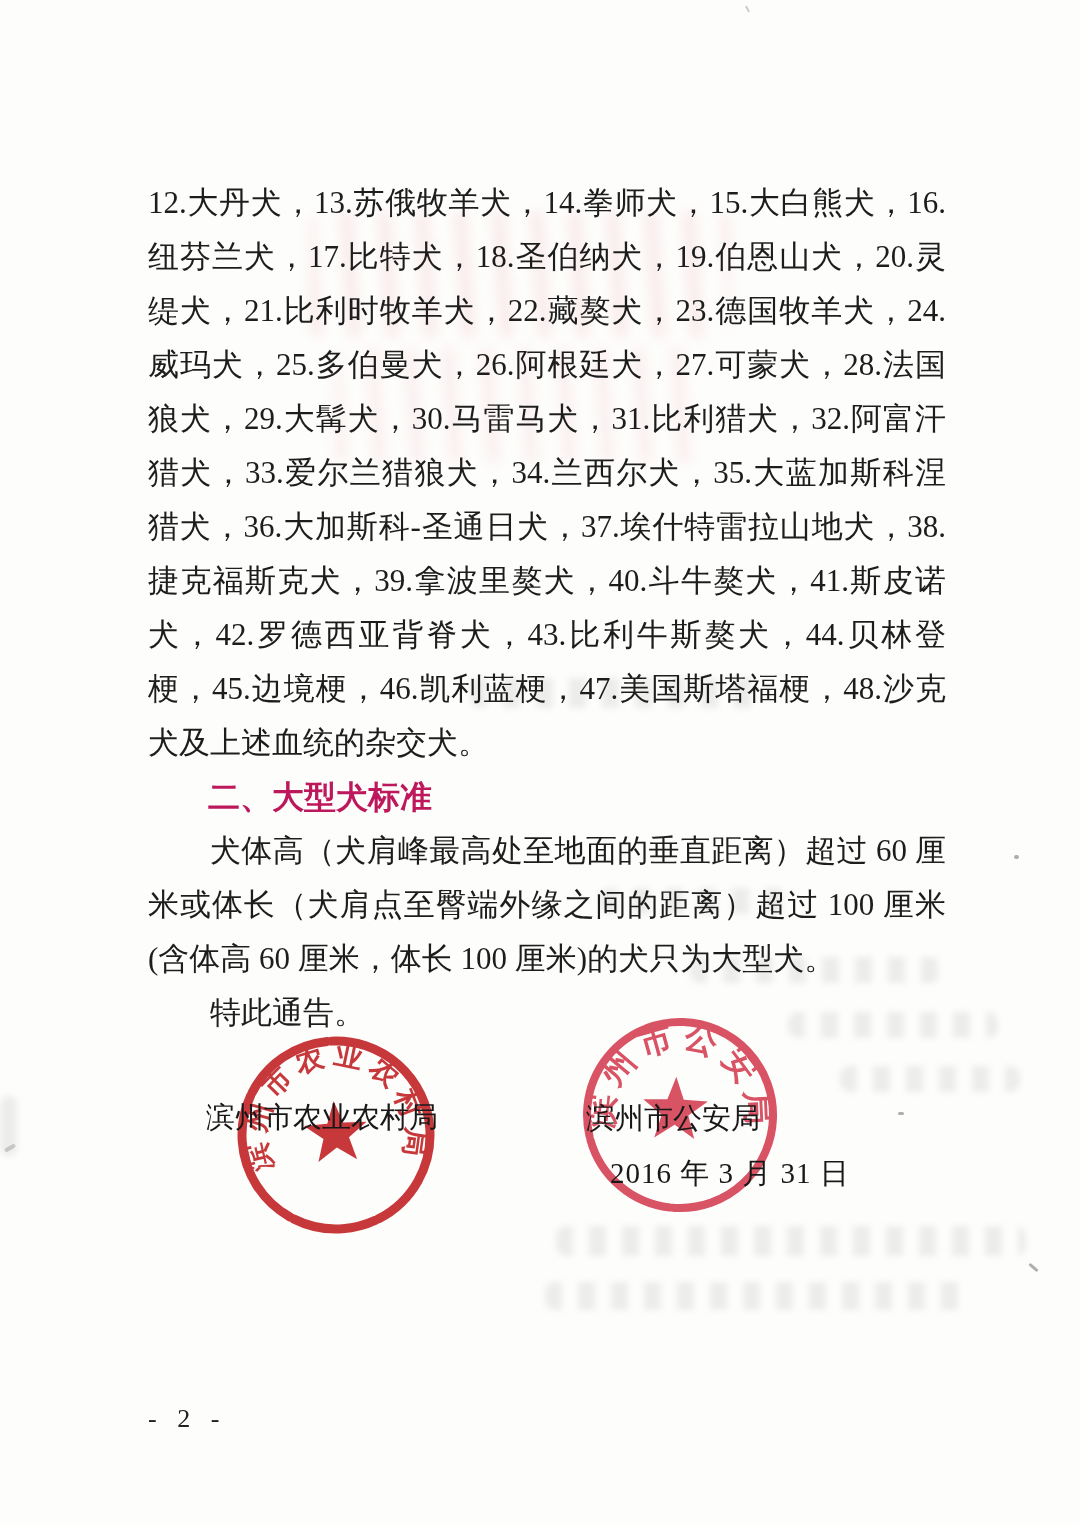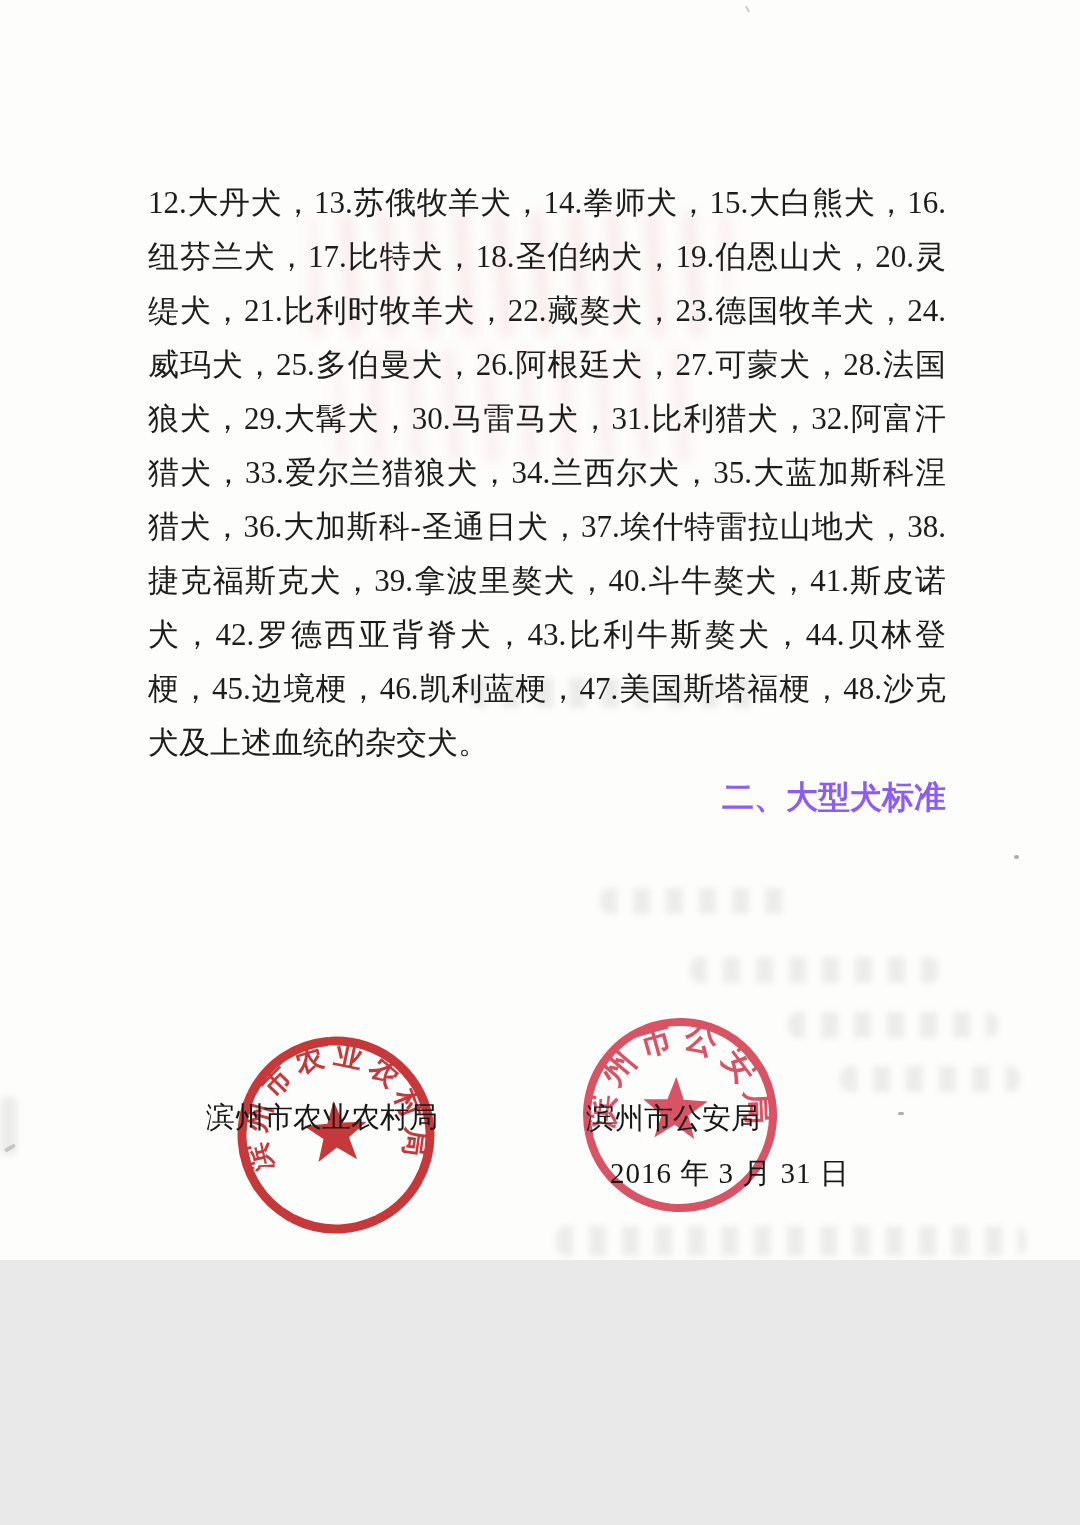--- a/index.html
+++ b/index.html
@@ -1,31 +1,31 @@
 <!DOCTYPE html>
 <html><head>
 <meta charset="utf-8">
 <style>
   html,body{margin:0;padding:0;background:#e9e9e9;}
   .page{
-    position:relative;width:1080px;height:1260px;margin:0 auto;
+    position:relative;width:1080px;height:1525px;margin:0 auto;
     background:#fdfdfb;overflow:hidden;
     font-family:"Liberation Serif","DejaVu Serif",serif;
     color:#1d1d1d;
   }
   .content{
     position:absolute;left:148px;top:176px;width:798px;
     font-size:31px;line-height:54px;
     text-align:justify;
   }
   .content p{margin:0;}
   .heading{
     margin:0;font-size:32px;line-height:54px;font-weight:700;
     font-family:"Liberation Sans","DejaVu Sans",sans-serif;
-    color:#8b5cf6;text-indent:60px;text-align:right;
+    color:#be185d;text-indent:60px;text-align:left;
   }
   .indent{text-indent:62px;}
   .seal{position:absolute;mix-blend-mode:multiply;opacity:.92;}
   .seal-left{left:236px;top:1034px;width:200px;height:202px;transform:rotate(-4deg);}
   .seal-right{left:582px;top:1012px;width:196px;height:208px;transform:rotate(2deg);}
   .seal svg{display:block;width:100%;height:100%;}
   .seal text{
     font-family:"Liberation Sans","DejaVu Sans",sans-serif;font-weight:700;
   }
   .sig{
@@ -71,20 +71,22 @@
 
   <div class="speck" style="left:1014px;top:855px;width:5px;height:4px;"></div>
   <div class="speck" style="left:898px;top:1112px;width:6px;height:3px;"></div>
   <div class="speck" style="left:1028px;top:1266px;width:11px;height:3px;transform:rotate(40deg);"></div>
   <div class="speck" style="left:744px;top:8px;width:7px;height:2px;transform:rotate(60deg);opacity:.35;"></div>
   <div class="speck" style="left:4px;top:1146px;width:12px;height:4px;transform:rotate(-30deg);opacity:.3;"></div>
 
   <main class="content">
     <p>12.大丹犬，13.苏俄牧羊犬，14.拳师犬，15.大白熊犬，16.纽芬兰犬，17.比特犬，18.圣伯纳犬，19.伯恩山犬，20.灵缇犬，21.比利时牧羊犬，22.藏獒犬，23.德国牧羊犬，24.威玛犬，25.多伯曼犬，26.阿根廷犬，27.可蒙犬，28.法国狼犬，29.大髯犬，30.马雷马犬，31.比利猎犬，32.阿富汗猎犬，33.爱尔兰猎狼犬，34.兰西尔犬，35.大蓝加斯科涅猎犬，36.大加斯科-圣通日犬，37.埃什特雷拉山地犬，38.捷克福斯克犬，39.拿波里獒犬，40.斗牛獒犬，41.斯皮诺犬，42.罗德西亚背脊犬，43.比利牛斯獒犬，44.贝林登梗，45.边境梗，46.凯利蓝梗，47.美国斯塔福梗，48.沙克犬及上述血统的杂交犬。</p>
     <h2 class="heading">二、大型犬标准</h2>
+    <p class="indent">犬体高（犬肩峰最高处至地面的垂直距离）超过 60 厘米或体长（犬肩点至臀端外缘之间的距离）超过 100 厘米(含体高 60 厘米，体长 100 厘米)的犬只为大型犬。</p>
+    <p class="indent">特此通告。</p>
   </main>
 
   <div class="seal seal-left">
     <svg viewBox="0 0 200 202" xmlns="http://www.w3.org/2000/svg">
       <circle cx="100" cy="101" r="94" fill="none" stroke="#c5272b" stroke-width="9" stroke-dasharray="110 3 85 4 140 3 95 4 200" stroke-linecap="round"></circle>
       <polygon fill="#c5272b" points="100,67 107.9,89.1 131.4,89.8 112.8,104.2 119.4,126.7 100,113.5 80.6,126.7 87.2,104.2 68.6,89.8 92.1,89.1"></polygon>
       <path id="sealArcL" d="M 36.6 130.6 A 70 70 0 1 1 157.3 141.2" fill="none"></path>
       <text font-size="28" fill="#c5272b" letter-spacing="7">
         <textPath href="#sealArcL" startOffset="2">滨州市农业农村局</textPath>
       </text>

